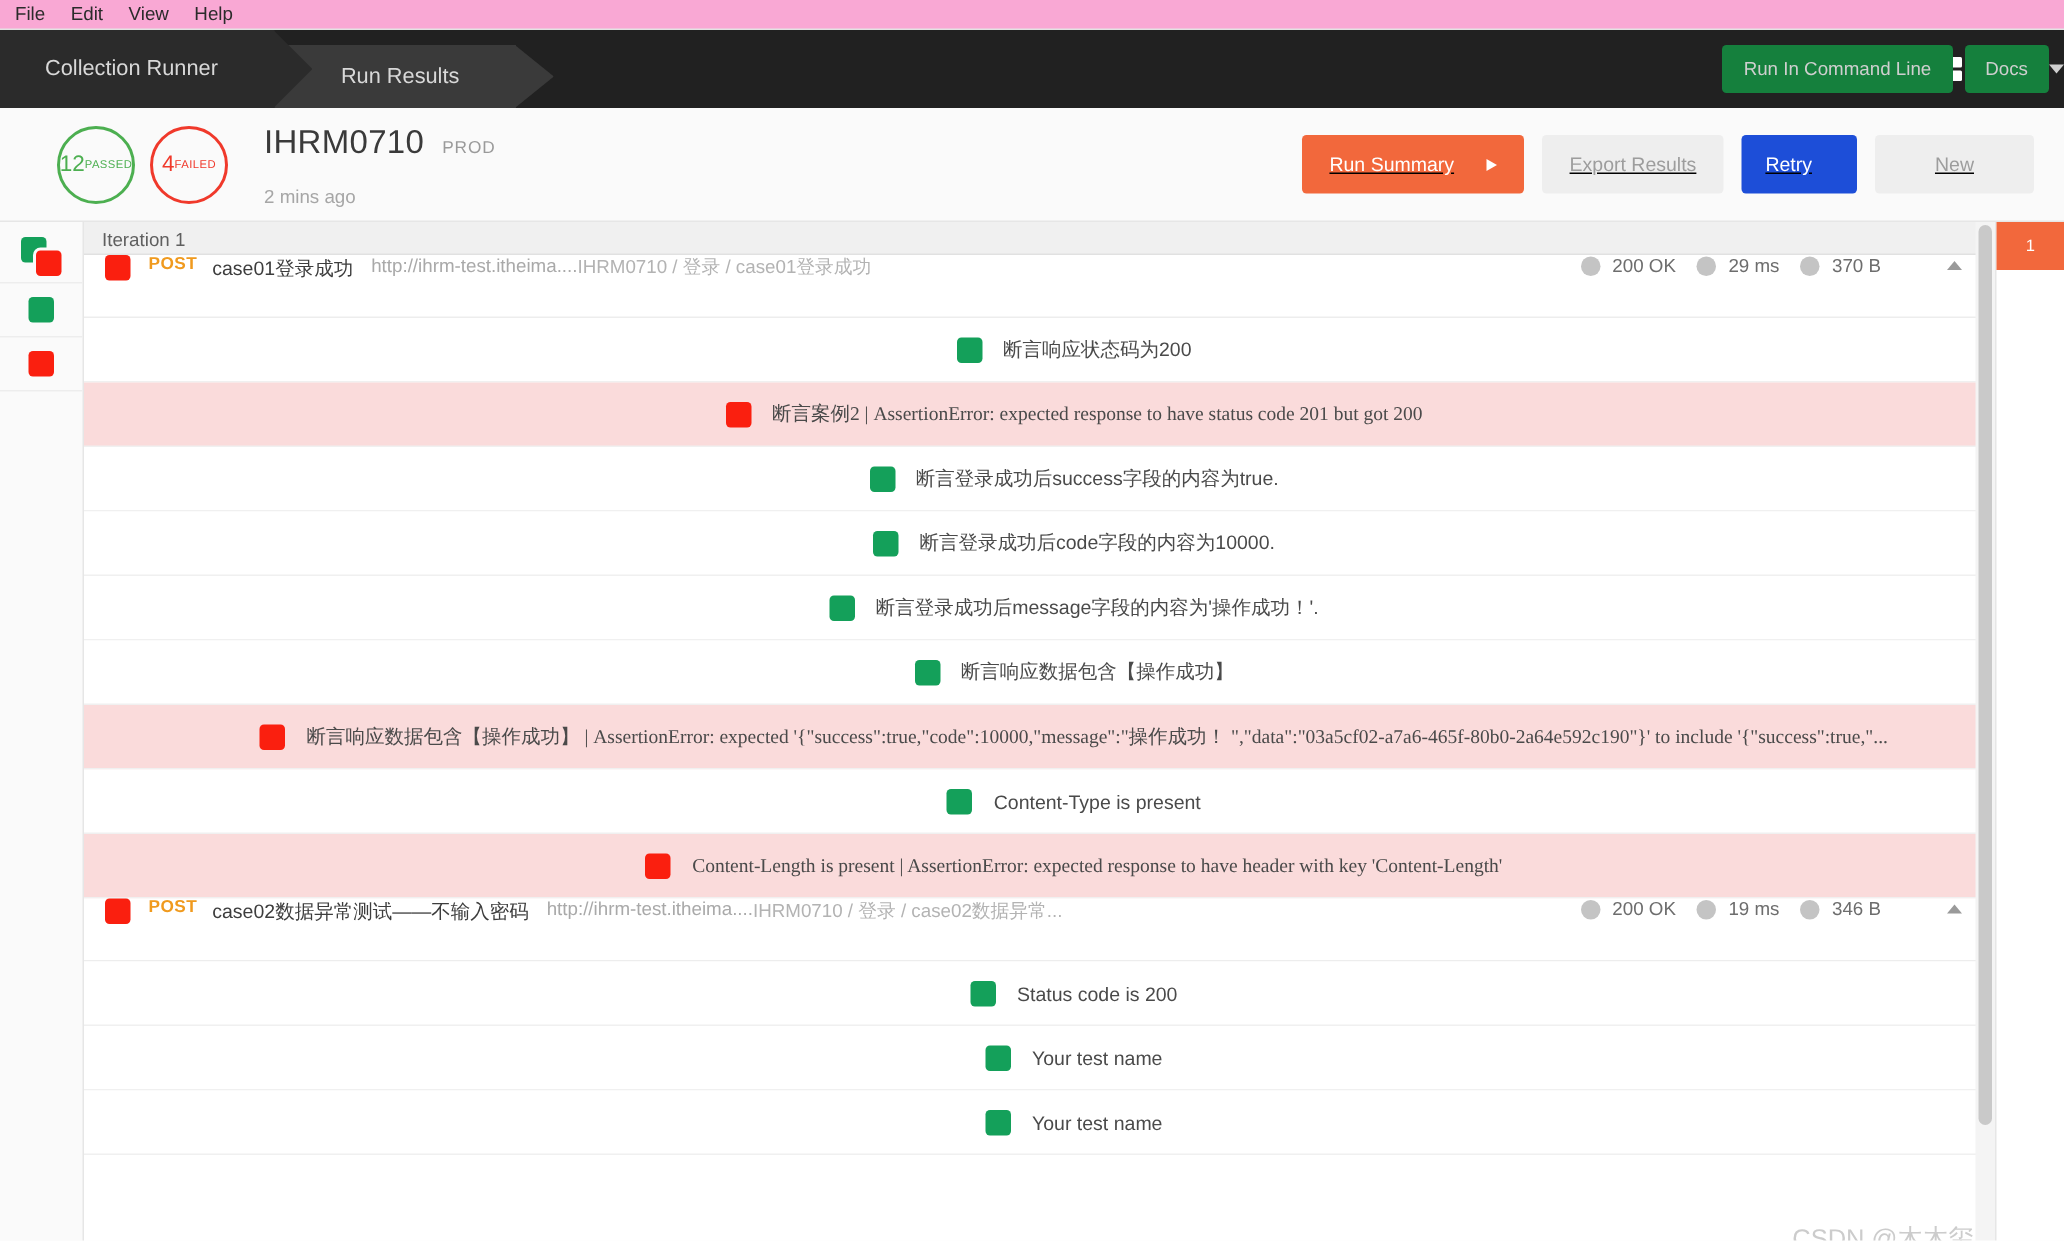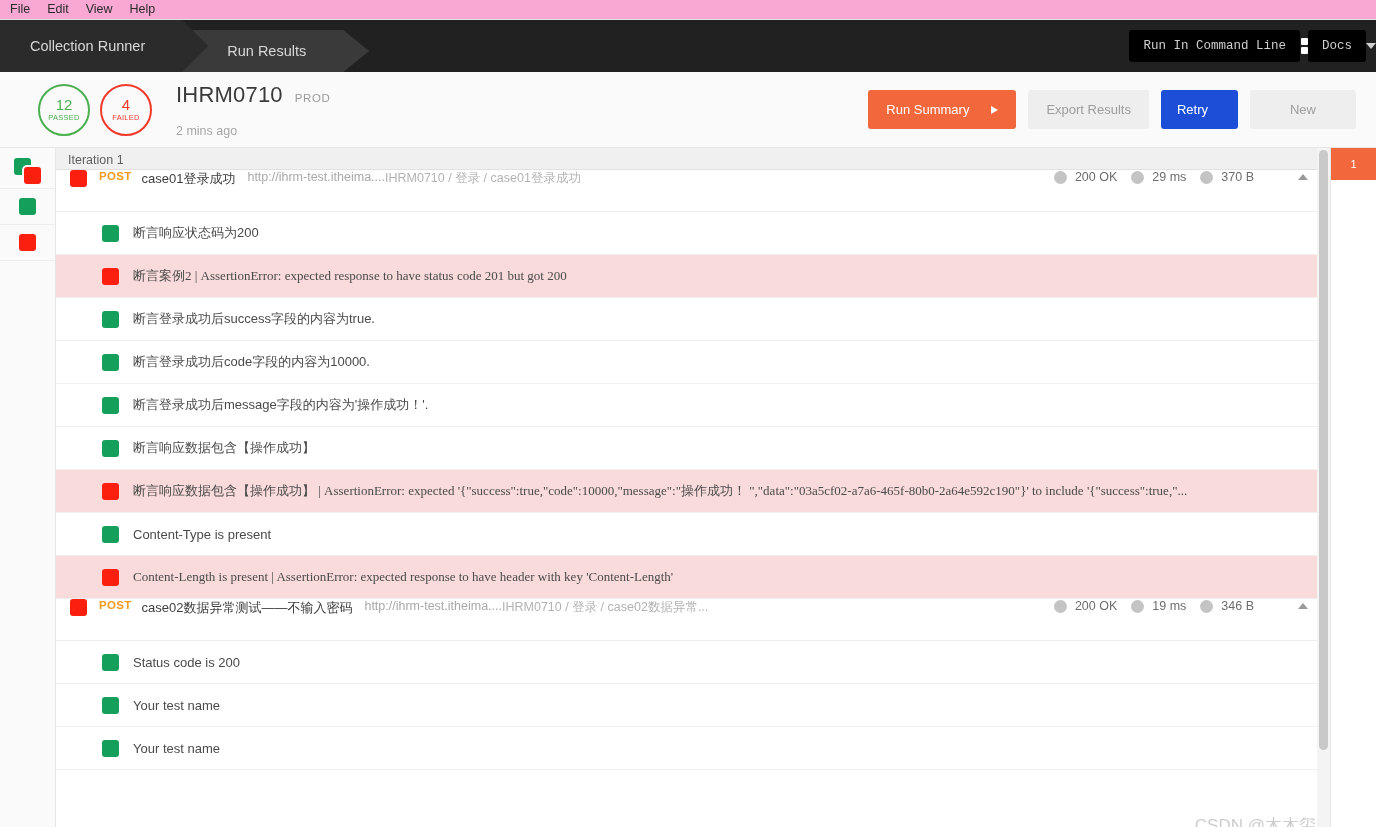--- a/index.html
+++ b/index.html
@@ -87,60 +87,60 @@
   }
 
   .appbar-right {
     margin-left: auto;
     display: flex; align-items: center;
     gap: 8px;
     padding-right: 10px;
     z-index: 5;
   }
   .dk-btn {
-    background: #000000;
+    background: #15803d;
     color: #cfcfcf;
     font-size: 12.5px;
     border: none;
     border-radius: 3px;
     padding: 9px 14px;
     cursor: pointer;
     white-space: nowrap;
-    font-family: Liberation Mono, monospace;
+    font-family: Liberation Sans, sans-serif;
   }
 
   
   .summary {
     height: 76px;
     background: #fafafa;
     border-bottom: 1px solid #e6e6e6;
     display: flex;
     align-items: center;
     padding: 0 20px 0 38px;
   }
   .donut {
     width: 52px; height: 52px;
     border-radius: 50%;
     border: 2px solid #4caf50;
-    display: flex; flex-direction: column;
+    display: flex; 
     align-items: center; justify-content: center;
     background: #fafafa;
   }
   .donut.fail { border-color: #f0392b; margin-left: 10px; }
   .donut .num { font-size: 15px; color: #4caf50; line-height: 1.05; }
   .donut .lbl { font-size: 7.5px; letter-spacing: .3px; color: #4caf50; }
   .donut.fail .num, .donut.fail .lbl { color: #f0392b; }
 
   .runinfo { margin-left: 24px; }
   .runinfo .line1 { display: flex; align-items: baseline; gap: 12px; }
   .runinfo .title { font-size: 22px; color: #3a3a3a; letter-spacing: .2px; }
   .runinfo .env { font-size: 11.5px; color: #9a9a9a; letter-spacing: .6px; }
   .runinfo .time { font-size: 12.5px; color: #a6a6a6; margin-top: 16px; }
 
-  .sum-actions { margin-left: auto; display: flex; align-items: center; gap: 12px; }
+  .sum-actions { margin-left: auto; display: flex; align-items: center; gap: 12px; text-decoration: underline; }
   .btn {
     border: none; border-radius: 3px;
     font-size: 13px; font-family: inherit;
     padding: 12px 18px; cursor: pointer;
     white-space: nowrap;
   }
   .btn-orange { background: #f2683c; color: #fff; display: flex; align-items: center; gap: 22px; }
   .btn-orange .tri {
     width: 0; height: 0;
     border-top: 4.5px solid transparent;
@@ -223,20 +223,21 @@
     border-bottom: 6px solid #9a9a9a;
   }
 
   .assert-row {
     display: flex; align-items: center;
     height: 43px;
     border-bottom: 1px solid #f0f0f0;
     padding-left: 46px;
     background: #ffffff;
     overflow: hidden;
+    justify-content: center;
   }
   .assert-row.failed { background: #fadbdb; }
   .assert-row .sq { margin-right: 14px; flex: none; }
   .assert-text {
     font-size: 13px; color: #4a4a4a;
     white-space: nowrap;
     overflow: hidden;
     text-overflow: ellipsis;
   }
   .assert-row.failed .assert-text { color: #4a4a4a; font-family: Liberation Serif, serif; }

